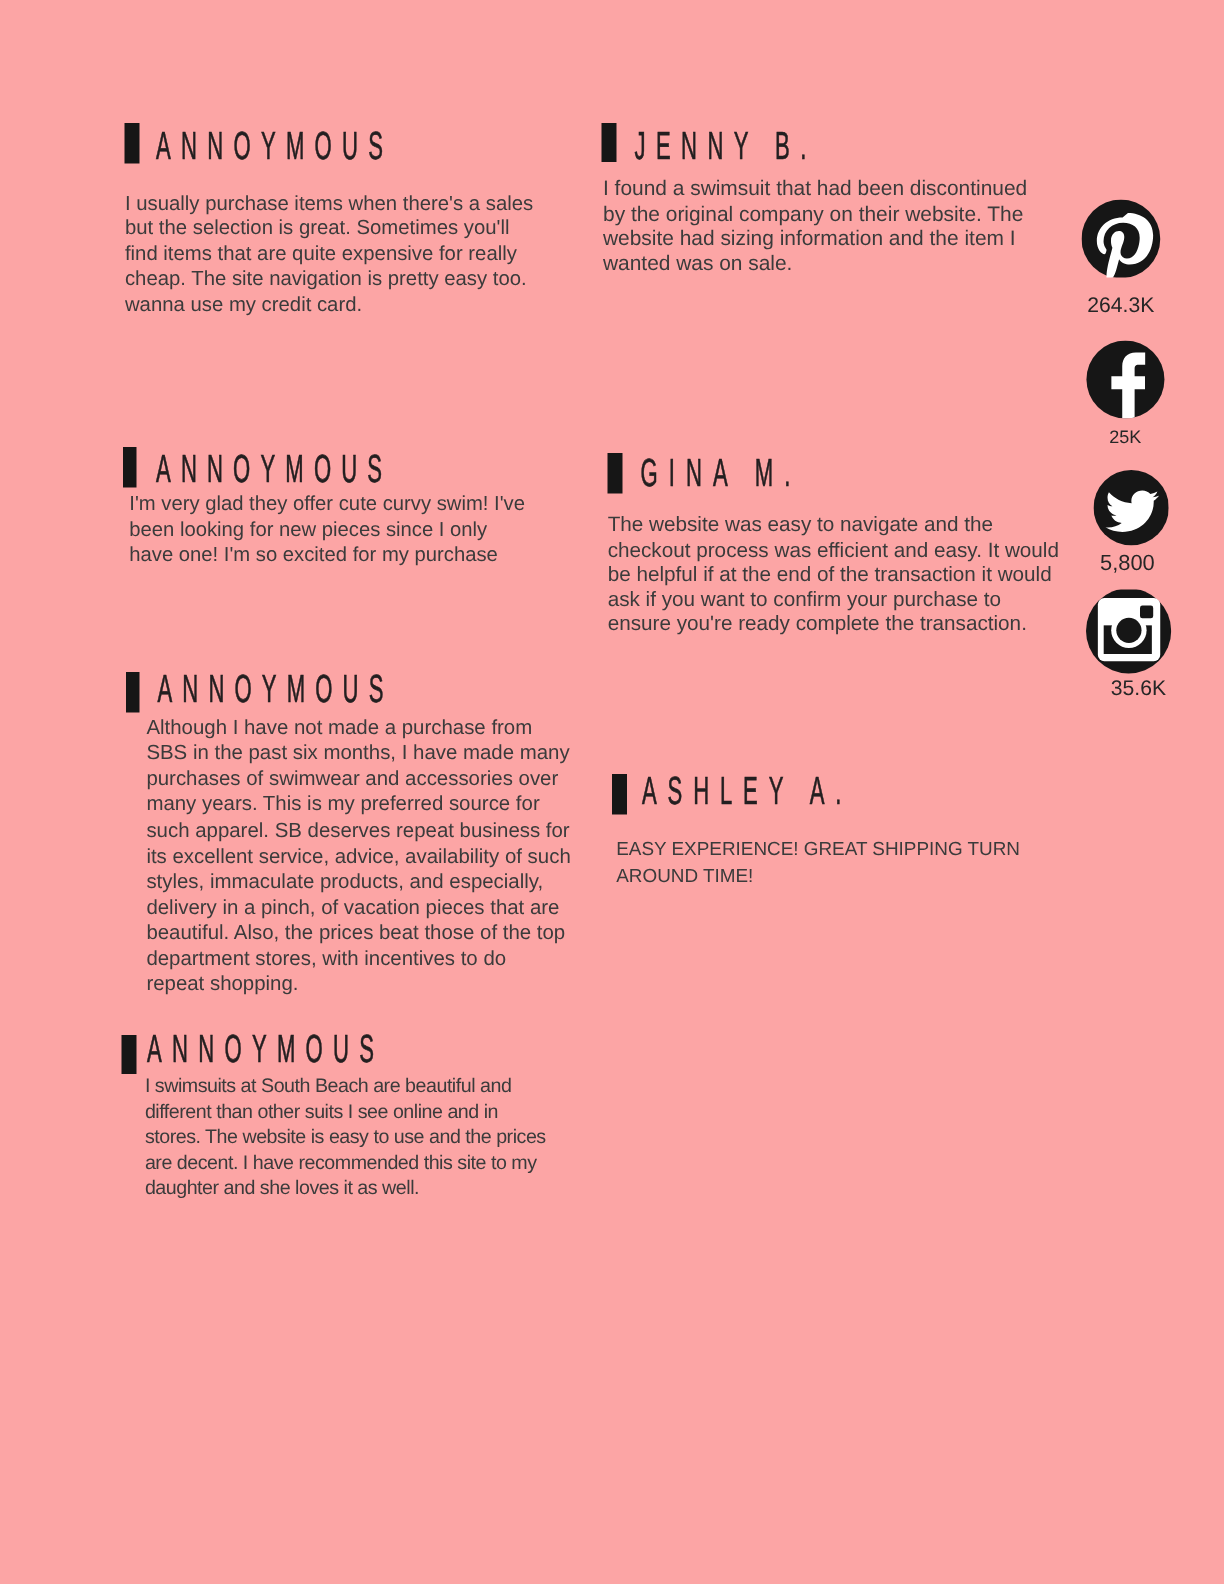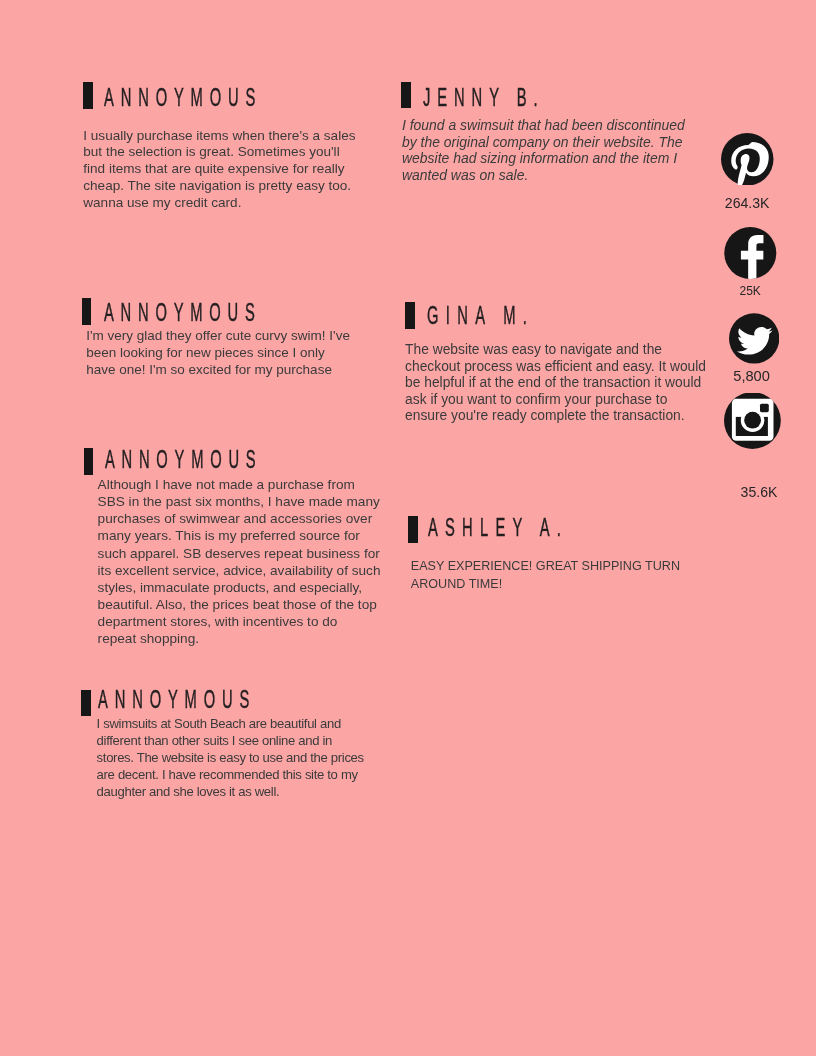--- a/index.html
+++ b/index.html
@@ -51,20 +51,21 @@
     <span class="bar" style="left:83.5px;top:448px;width:9.5px;height:27px;"></span>
     <span class="rname" style="left:104.7px;top:444.2px;font-size:26.1px;letter-spacing:11.97px;transform:scaleX(0.5644);">ANNOYMOUS</span>
     <div class="rtext" style="left:97.6px;top:475.9px;font-size:13.62px;line-height:17.15px;">
       <div>Although I have not made a purchase from</div>
       <div>SBS in the past six months, I have made many</div>
       <div>purchases of swimwear and accessories over</div>
       <div>many years. This is my preferred source for</div>
       <div>such apparel. SB deserves repeat business for</div>
       <div>its excellent service, advice, availability of such</div>
       <div>styles, immaculate products, and especially,</div>
+      <div>delivery in a pinch, of vacation pieces that are</div>
       <div>beautiful. Also, the prices beat those of the top</div>
       <div>department stores, with incentives to do</div>
       <div>repeat shopping.</div>
     </div>
   </div>
 
   <div class="review">
     <span class="bar" style="left:81.4px;top:689.7px;width:9.5px;height:26px;"></span>
     <span class="rname" style="left:98px;top:684.1px;font-size:26.1px;letter-spacing:12.13px;transform:scaleX(0.5644);">ANNOYMOUS</span>
     <div class="rtext" style="left:96.6px;top:715.3px;font-size:13.1px;letter-spacing:-0.32px;line-height:17.0px;">
@@ -72,21 +73,21 @@
       <div>different than other suits I see online and in</div>
       <div>stores. The website is easy to use and the prices</div>
       <div>are decent. I have recommended this site to my</div>
       <div>daughter and she loves it as well.</div>
     </div>
   </div>
 
   <div class="review">
     <span class="bar" style="left:401px;top:82px;width:9.5px;height:26px;"></span>
     <span class="rname" style="left:422.9px;top:81.5px;font-size:26.1px;letter-spacing:12.28px;transform:scaleX(0.5644);">JENNY B.</span>
-    <div class="rtext" style="left:402px;top:117px;font-size:13.95px;line-height:16.55px;font-style:italic;">
+    <div class="rtext" style="left:402px;top:117px;font-size:13.95px;line-height:16.55px;">
       <div>I found a swimsuit that had been discontinued</div>
       <div>by the original company on their website. The</div>
       <div>website had sizing information and the item I</div>
       <div>wanted was on sale.</div>
     </div>
   </div>
 
   <div class="review">
     <span class="bar" style="left:405px;top:301.5px;width:9.5px;height:27px;"></span>
     <span class="rname" style="left:427px;top:300.4px;font-size:26.1px;letter-spacing:13.06px;transform:scaleX(0.5644);">GINA M.</span>
@@ -147,16 +148,16 @@
 
   <div class="social" style="left:724.1px;top:393.4px;width:56.8px;">
     <svg class="sicon" width="56.8" height="56.8" viewBox="0 0 56.8 56.8">
       <circle cx="28.4" cy="27.6" r="28.4" fill="#161616"></circle>
       <rect x="7.9" y="5.7" width="41.6" height="42.1" rx="4.3" fill="#ffffff"></rect>
       <rect x="11.8" y="23.9" width="32.1" height="19.1" fill="#161616"></rect>
       <circle cx="28.6" cy="27.2" r="11.8" fill="#ffffff"></circle>
       <circle cx="28.6" cy="27.2" r="8.4" fill="#161616"></circle>
       <rect x="36" y="10.7" width="8.8" height="8.5" rx="1.6" fill="#161616"></rect>
     </svg>
-    <span class="scount" style="top:56.5px;font-size:14.1px;left:6.5px;margin-top:34px;">35.6K</span>
+    <span class="scount" style="top:56.5px;font-size:14.1px;left:6.5px;">35.6K</span>
   </div>
 
 </div>
 
 </body></html>

